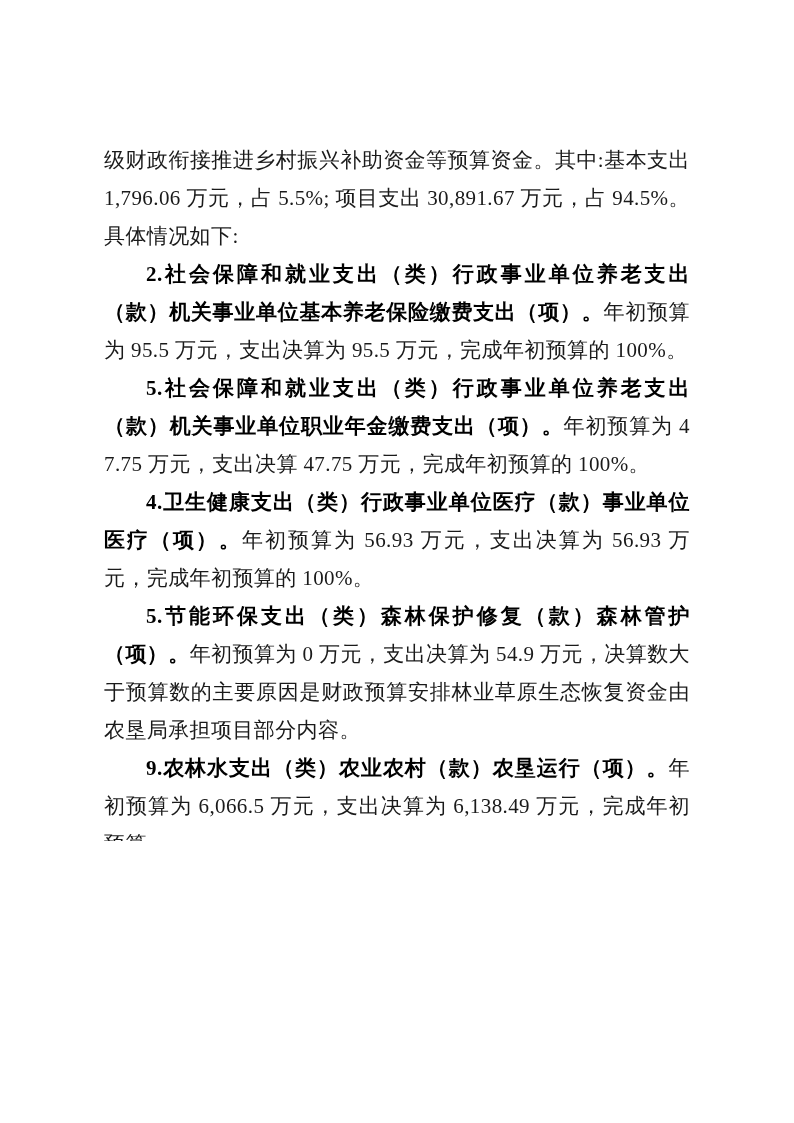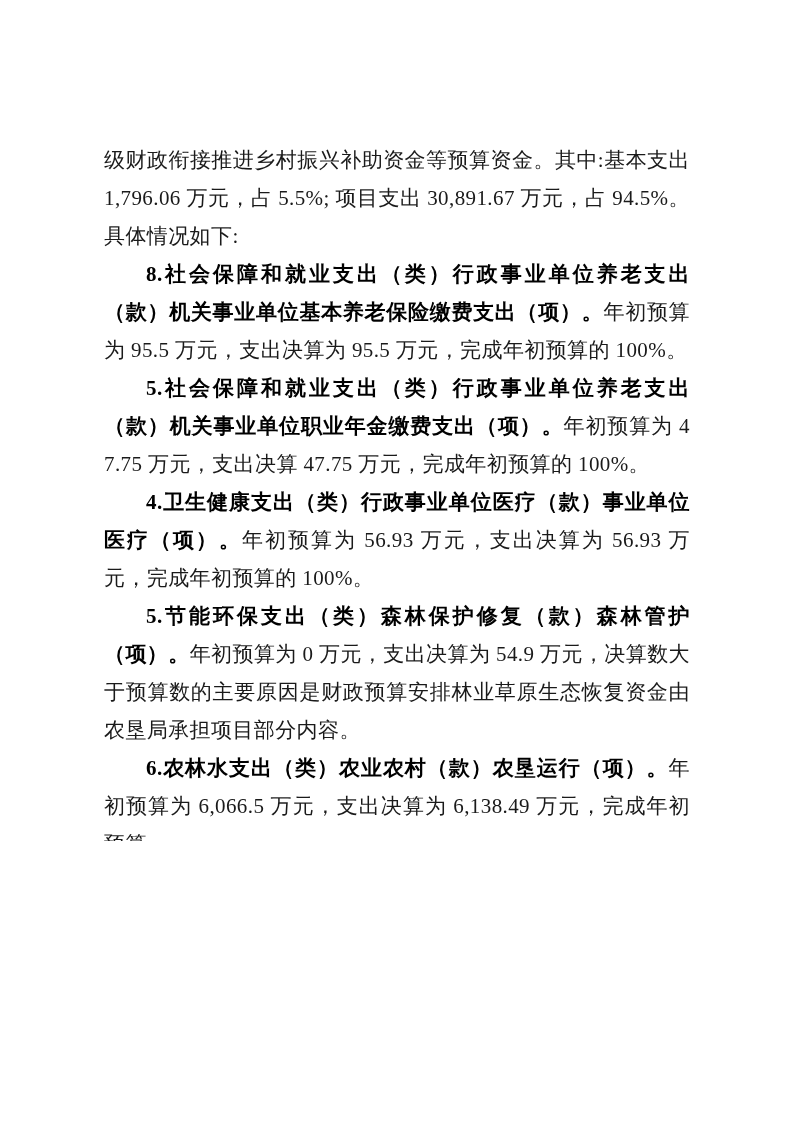--- a/index.html
+++ b/index.html
@@ -45,20 +45,20 @@
     color: #0f766e;
     font-family: "Liberation Serif", "DejaVu Serif", serif;
   }
 </style>
 </head>
 <body>
 
 <div class="page">
   <main class="content" id="doc-body">
       <p class="para"><span class="run">级财政衔接推进乡村振兴补助资金等预算资金。其中:基本支出 1,796.06 万元，占 5.5%; 项目支出 30,891.67 万元，占 94.5%。具体情况如下:</span></p>
-      <p class="para indent"><span class="run bold">8.社会保障和就业支出（类）行政事业单位养老支出（款）机关事业单位基本养老保险缴费支出（项）。</span><span class="run">年初预算为 95.5 万元，支出决算为 95.5 万元，完成年初预算的 100%。</span></p>
+      <p class="para indent"><span class="run bold">2.社会保障和就业支出（类）行政事业单位养老支出（款）机关事业单位基本养老保险缴费支出（项）。</span><span class="run">年初预算为 95.5 万元，支出决算为 95.5 万元，完成年初预算的 100%。</span></p>
       <p class="para indent"><span class="run bold">5.社会保障和就业支出（类）行政事业单位养老支出（款）机关事业单位职业年金缴费支出（项）。</span><span class="run">年初预算为 47.75 万元，支出决算 47.75 万元，完成年初预算的 100%。</span></p>
       <p class="para indent"><span class="run bold">4.卫生健康支出（类）行政事业单位医疗（款）事业单位医疗（项）。</span><span class="run">年初预算为 56.93 万元，支出决算为 56.93 万元，完成年初预算的 100%。</span></p>
       <p class="para indent"><span class="run bold">5.节能环保支出（类）森林保护修复（款）森林管护（项）。</span><span class="run">年初预算为 0 万元，支出决算为 54.9 万元，决算数大于预算数的主要原因是财政预算安排林业草原生态恢复资金由农垦局承担项目部分内容。</span></p>
-      <p class="para indent"><span class="run bold">6.农林水支出（类）农业农村（款）农垦运行（项）。</span><span class="run">年初预算为 6,066.5 万元，支出决算为 6,138.49 万元，完成年初预算</span></p>
+      <p class="para indent"><span class="run bold">9.农林水支出（类）农业农村（款）农垦运行（项）。</span><span class="run">年初预算为 6,066.5 万元，支出决算为 6,138.49 万元，完成年初预算</span></p>
     </main>
   <div class="page-number">-16-</div>
 </div>
 
 </body></html>

